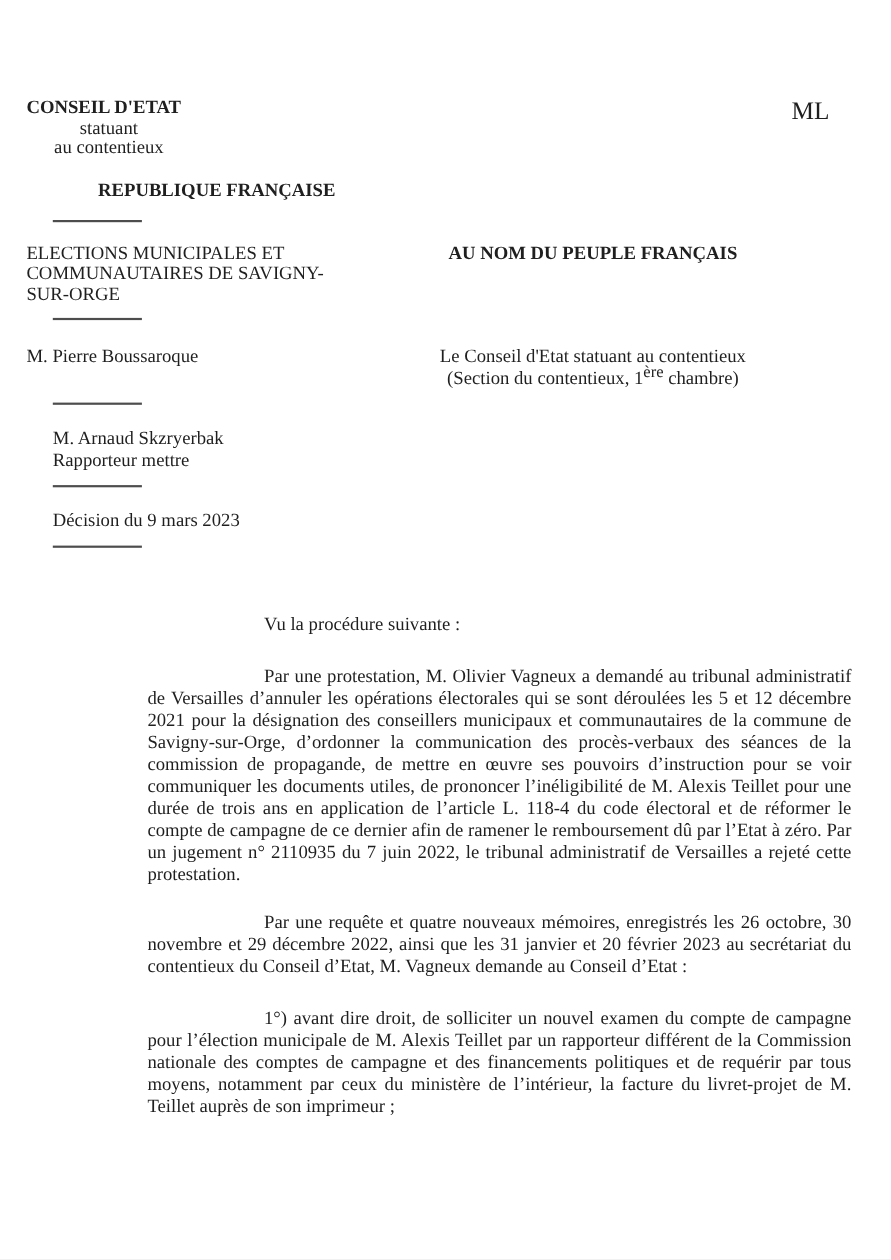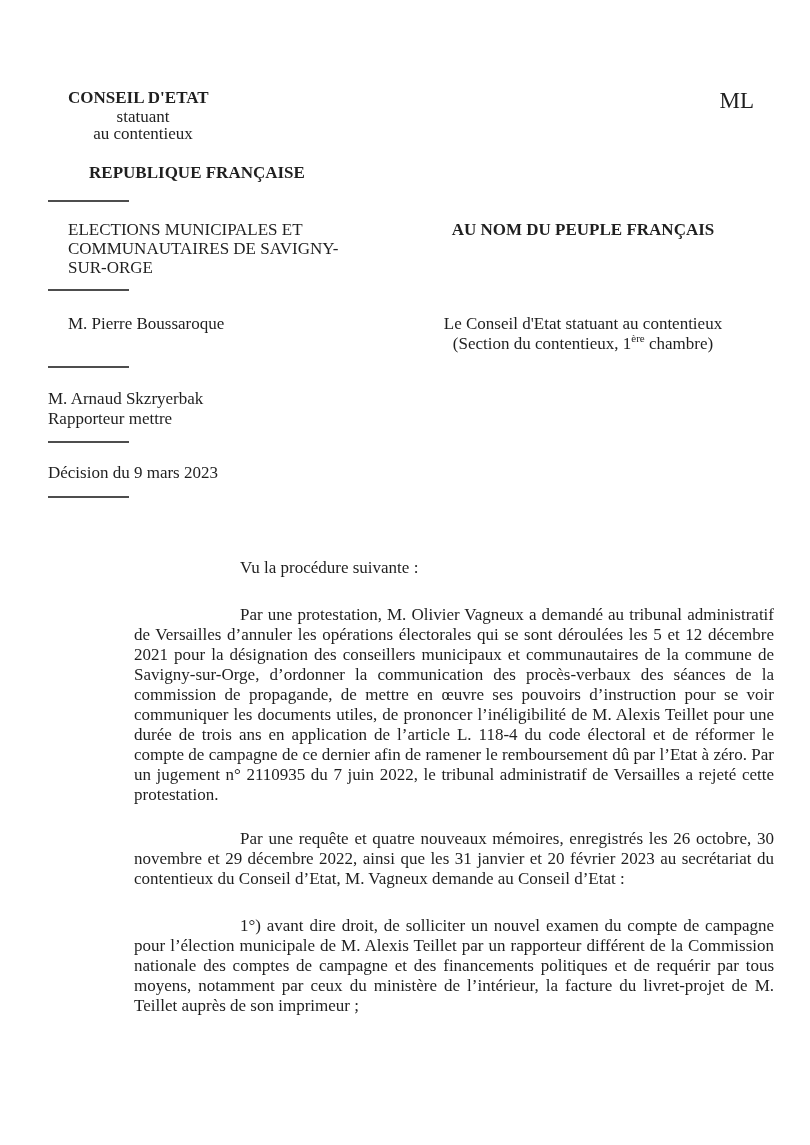--- a/index.html
+++ b/index.html
@@ -16,21 +16,21 @@
     color: #1f1f1f;
     overflow: hidden;
   }
   .corner-mark {
     position: absolute;
     top: 88px;
     right: 56px;
     font-size: 23px;
   }
   .row { display: flex; align-items: flex-start; }
-  .left-col { margin-left: 68px; width: 318px; flex: 0 0 auto; }
+  .left-col { margin-left: 24px; width: 318px; flex: 0 0 auto; }
   .right-col { width: 310px; margin-left: 42px; text-align: center; flex: 0 0 auto; }
   .bold { font-weight: bold; }
   .court-title { font-weight: bold; line-height: 20px; }
   .court-sub { width: 150px; text-align: center; line-height: 17px; }
   .case-number-row { margin-top: 21px; }
   .case-number-row .left-col, .case-number-row .right-col { line-height: 20px; }
   .divider {
     width: 81px;
     border: none;
     border-top: 2px solid #4d4d4d;
@@ -41,21 +41,21 @@
   .subject { width: 282px; line-height: 19px; }
   .in-the-name { line-height: 19px; }
   .d2 { margin-top: 12px; }
   .rapporteur-row { margin-top: 23px; }
   .rapporteur-row .left-col, .rapporteur-row .right-col { line-height: 20px; }
   .d3 { margin-top: 12px; }
   .rapporteur-public-block { margin-top: 21px; margin-left: 48px; line-height: 20px; }
   .d4 { margin-top: 12px; }
   .dates-block { margin-top: 20px; margin-left: 48px; line-height: 20px; }
   .d5 { margin-top: 13px; }
-  sup { font-size: 11px; line-height: 0; vertical-align: super; }
+  sup { font-size: 15px; line-height: 0; vertical-align: super; }
   .body-text {
     margin-left: 134px;
     width: 640px;
     text-align: justify;
     line-height: 20px;
   }
   .procedure-intro { margin-top: 60px; text-indent: 106px; }
   .para { margin: 0; text-indent: 106px; }
   .p1 { margin-top: 27px; }
   .p2 { margin-top: 24px; }

